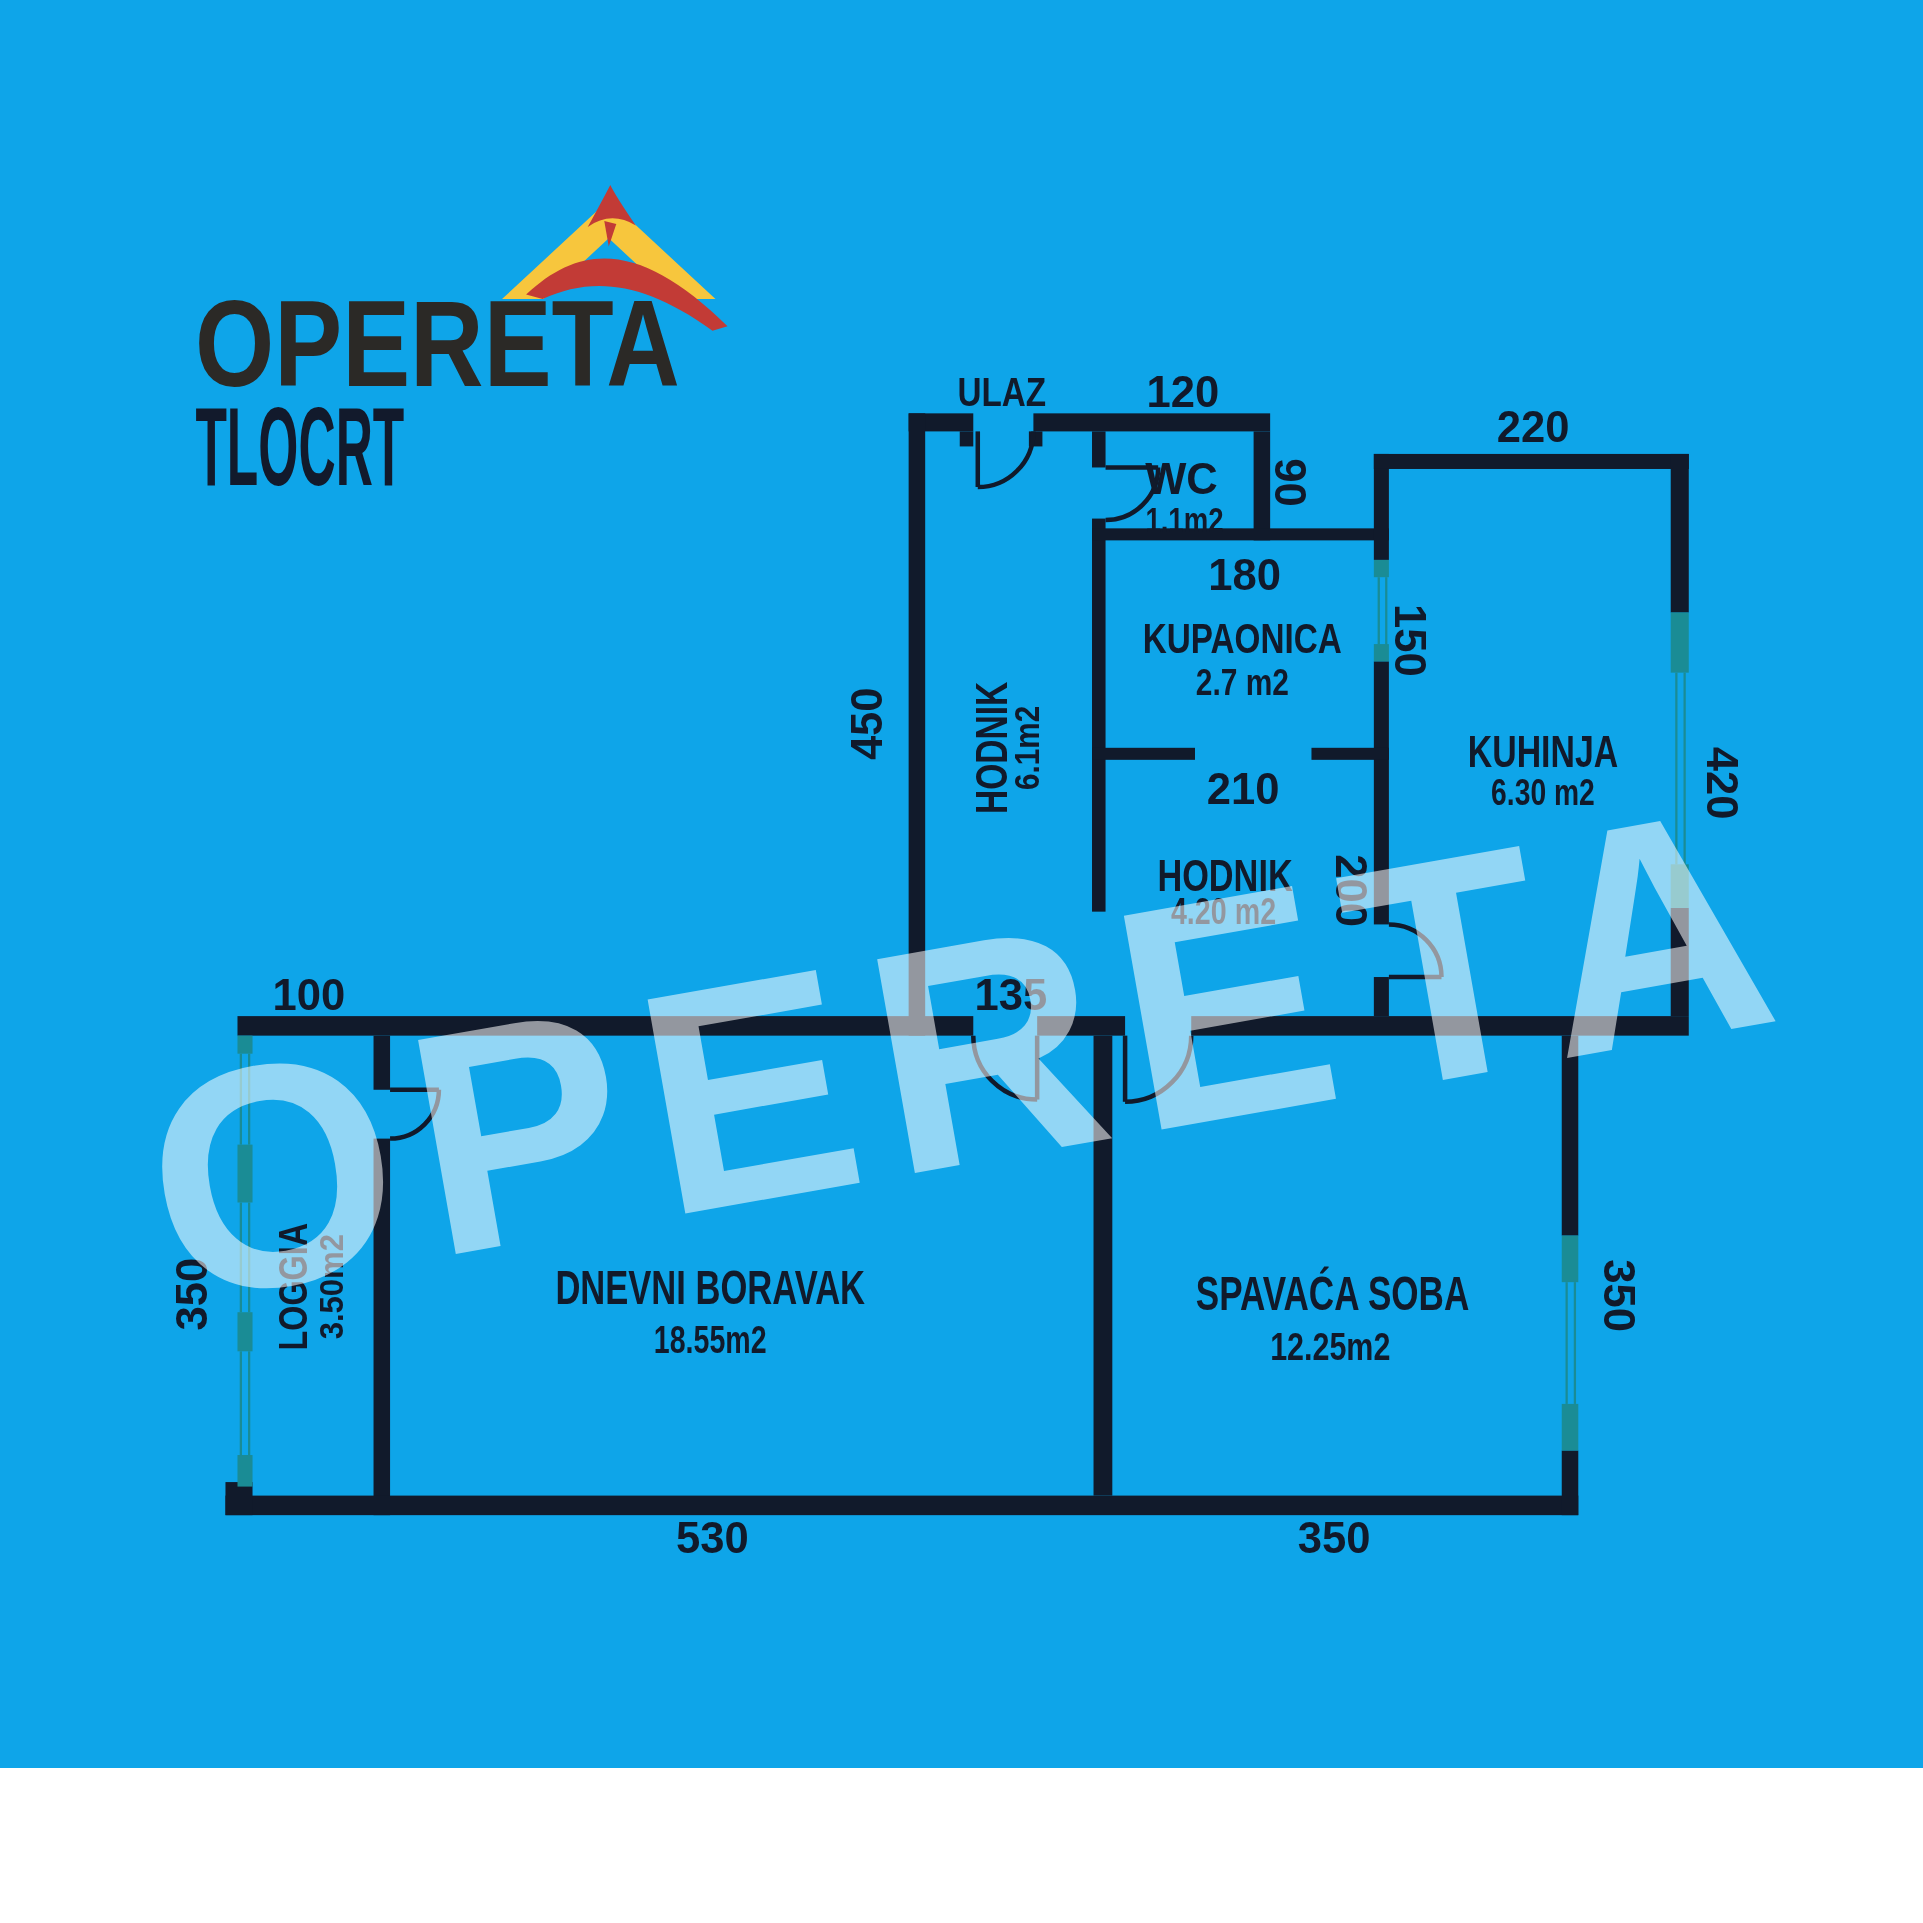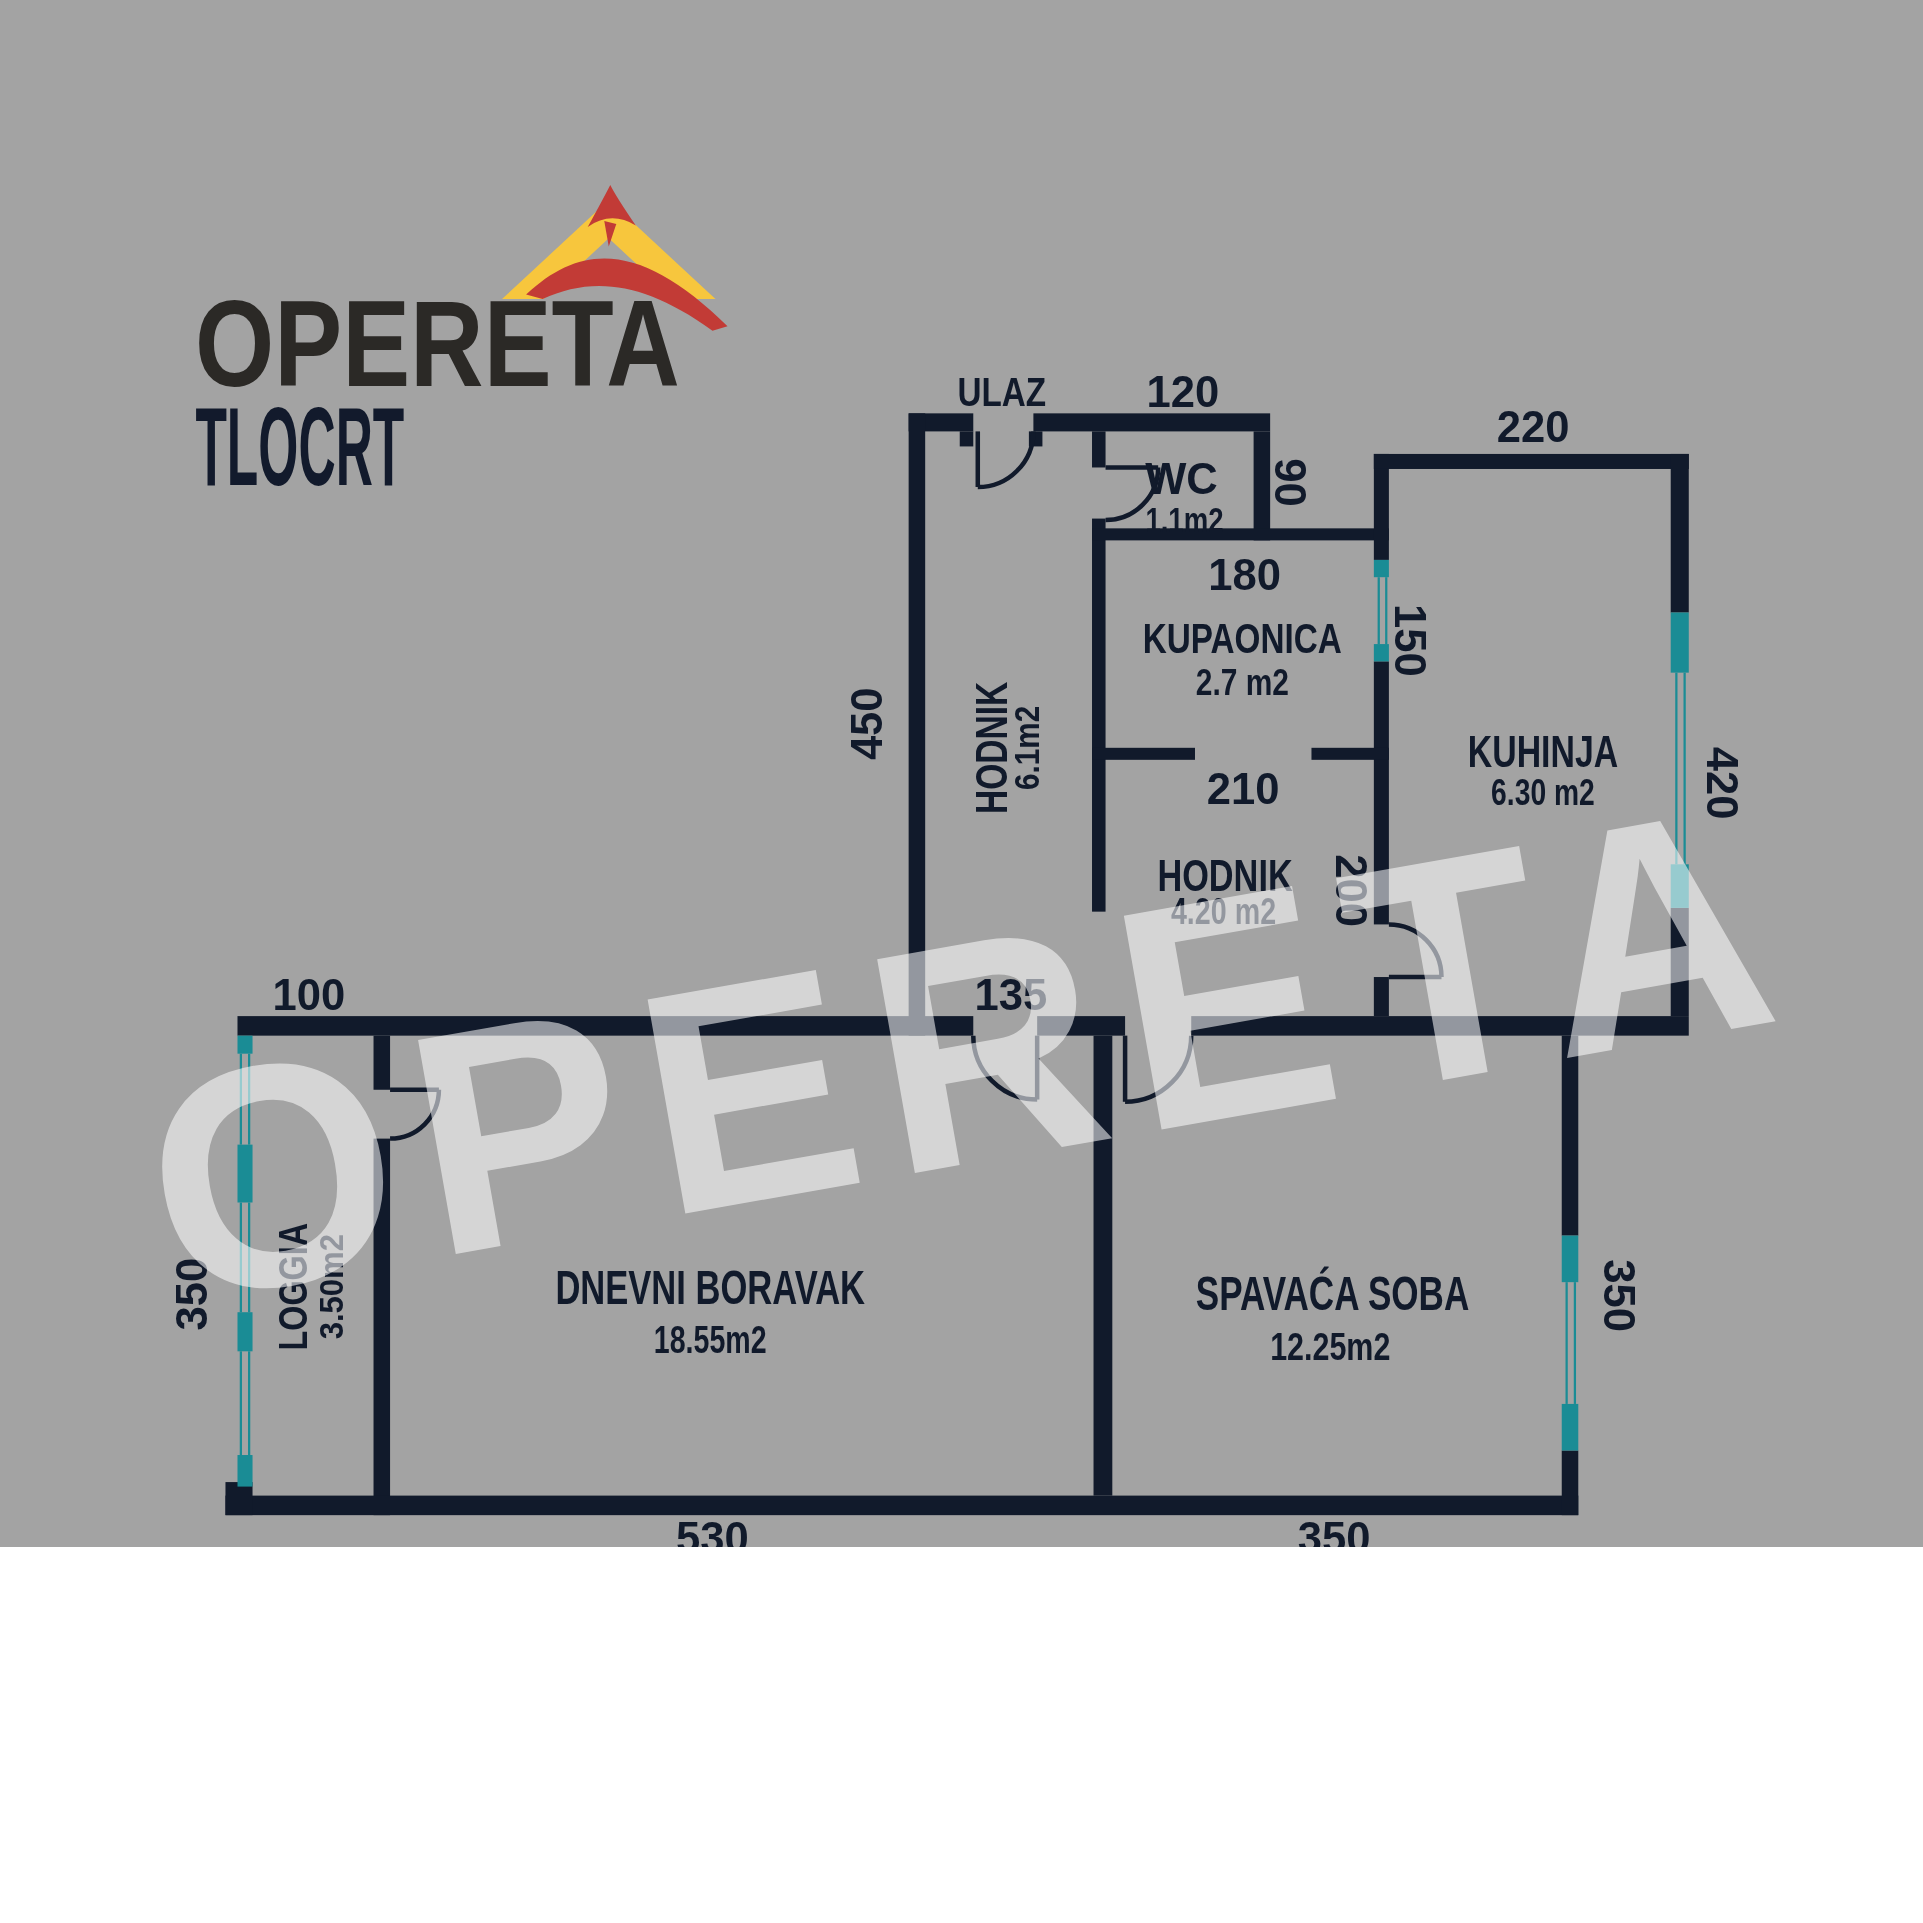--- a/index.html
+++ b/index.html
@@ -1,16 +1,16 @@
 <!DOCTYPE html>
 <html style="--wall: #111A2B; --window: #1A8C95; --logo-text: #2B2926; --subtitle-text: #121A2C; --roof-yellow: #F7C63D; --bird-red: #C23B36; --watermark: rgba(255,255,255,0.55);font-size:12px"><head>
 <meta charset="utf-8">
 <style>
   html,body{margin:0;padding:0;background:#ffffff;}
-  .canvas{position:relative;width:1924px;height:1547px;background:#a3a3a3;overflow:hidden;
+  .canvas{position:relative;width:1924px;height:1768px;background:#0ea5e9;overflow:hidden;
           font-family:"Liberation Sans", sans-serif;}
   svg{position:absolute;inset:0;}
   svg text{font-family:"Liberation Sans", sans-serif;font-weight:bold;fill:var(--wall);
            text-anchor:middle;dominant-baseline:central;}
   .wall{fill:var(--wall);}
   .win-cap{fill:var(--window);}
   .win-line{fill:var(--window);}
   .door{stroke:var(--wall);stroke-width:6;fill:none;}
   .brand{fill:var(--logo-text);}
   .subtitle{fill:var(--subtitle-text);}

